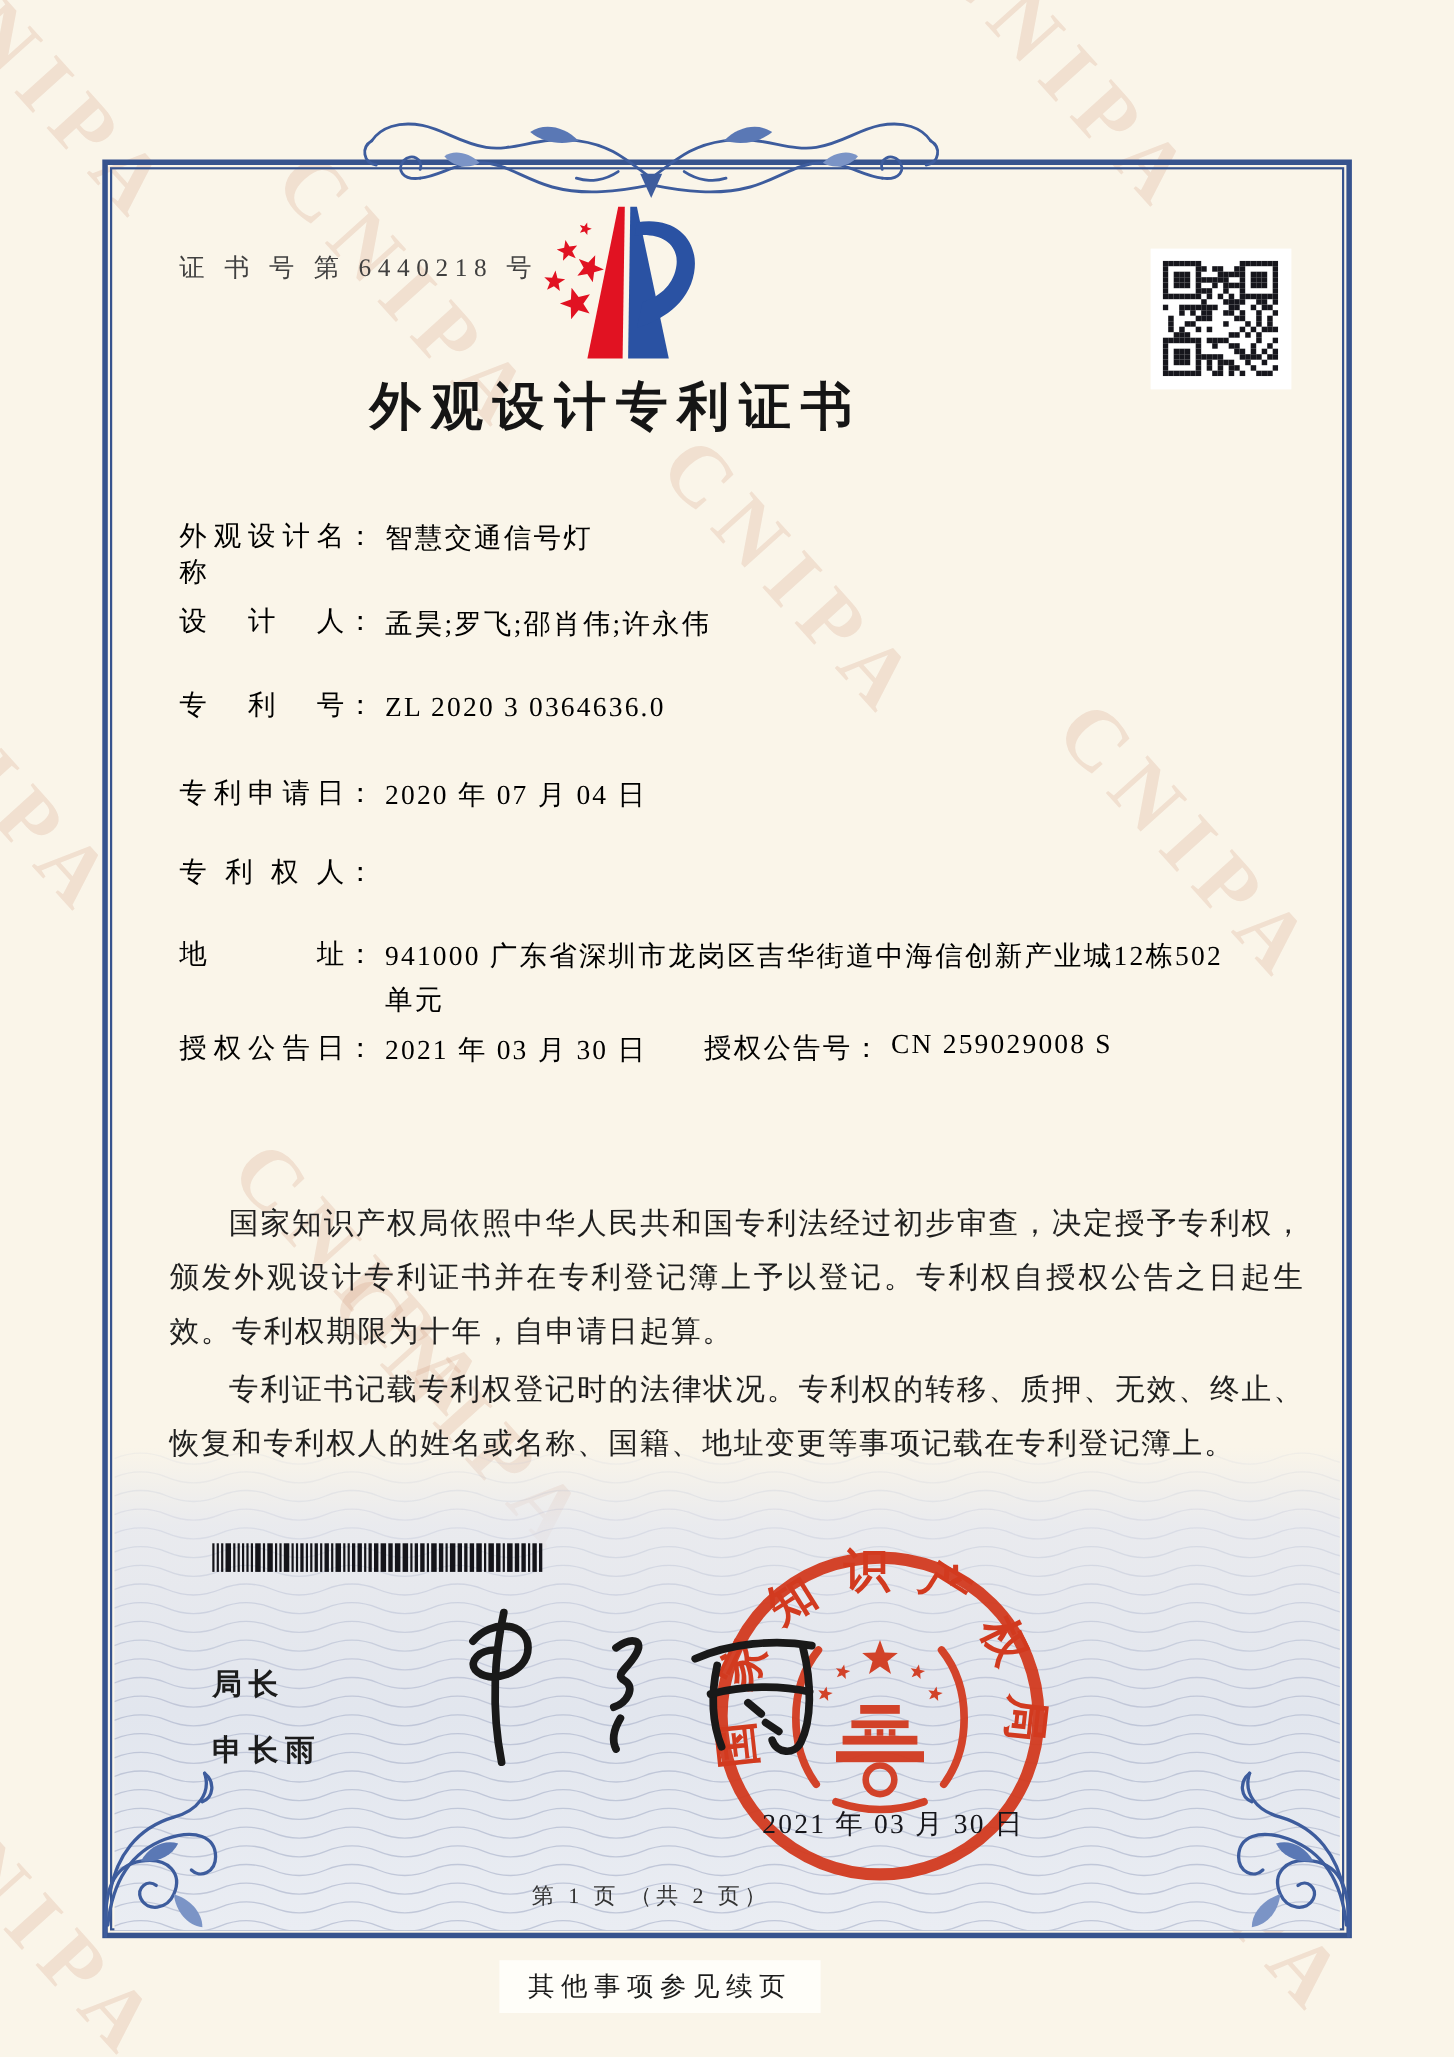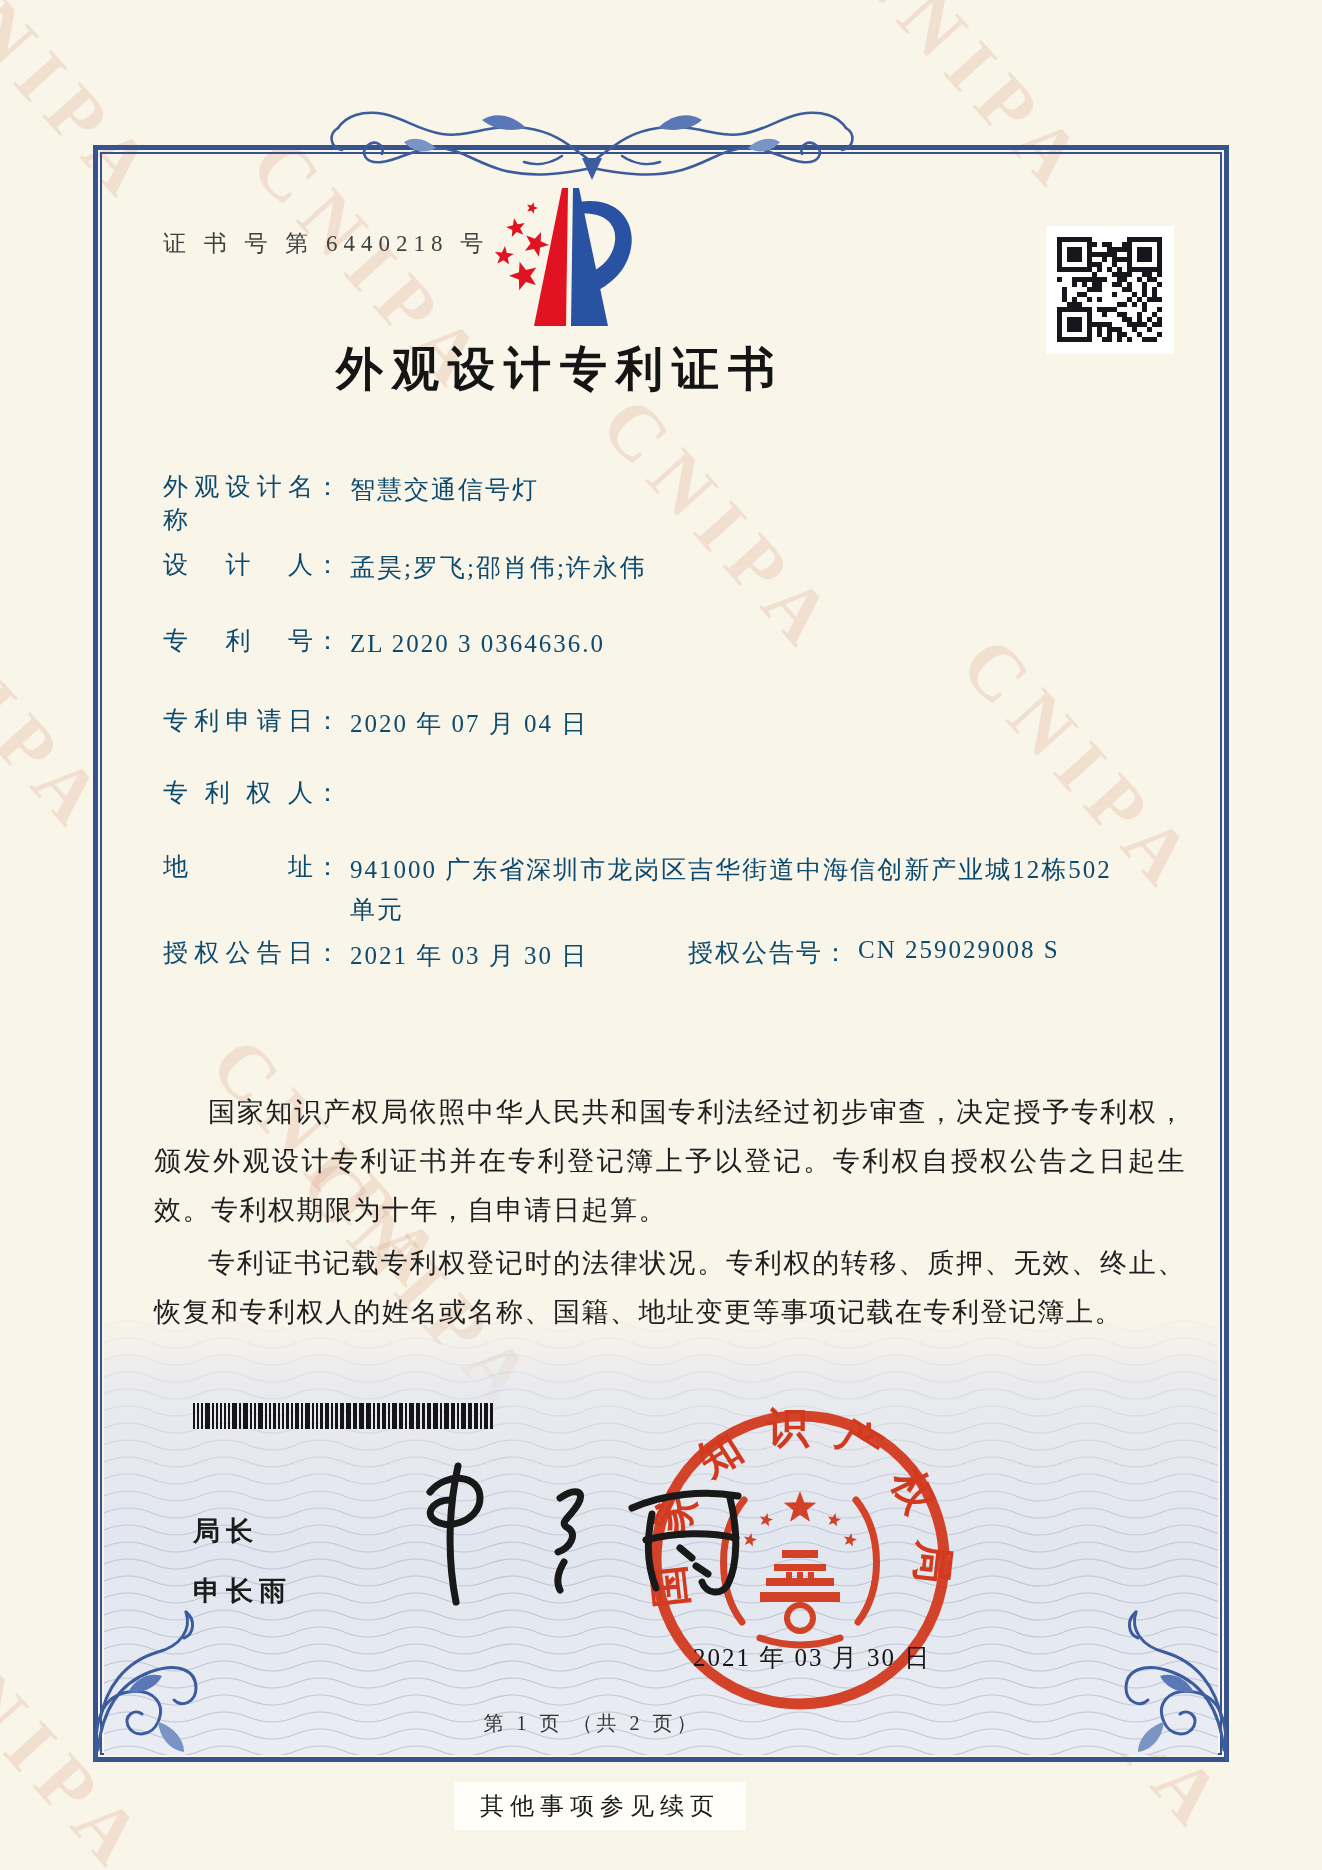--- a/index.html
+++ b/index.html
@@ -15,26 +15,26 @@
   .frame::after{content:"";position:absolute;inset:2px;border:2px solid #36538e;}
   .orn{position:absolute;z-index:2;}
   
   .cert-no{position:absolute;left:163px;top:228px;font-size:23px;letter-spacing:6px;color:#404040;z-index:5;}
   .logo{position:absolute;left:470px;top:178px;width:180px;height:160px;z-index:5;}
   .qr-wrap{position:absolute;left:1046px;top:226px;width:128px;height:128px;background:#fff;z-index:5;}
   .qr-wrap svg{position:absolute;left:11px;top:11px;}
   .title{position:absolute;left:336px;top:338px;font-size:47px;font-weight:bold;letter-spacing:9px;
          color:#151515;z-index:5;}
   
-  .row{position:absolute;left:163px;width:1030px;font-size:25px;letter-spacing:2px;color:#0c4a6e;
+  .row{position:absolute;left:163px;width:1030px;font-size:25px;letter-spacing:2px;color:#000000;
        display:flex;align-items:flex-start;z-index:5;}
   .lab{display:inline-block;width:152px;text-align:justify;text-align-last:justify;flex:0 0 152px;}
   .colon{flex:0 0 auto;margin-right:8px;}
   .val{max-width:770px;line-height:40px;}
-  .grant-no{position:absolute;left:477px;top:0;display:flex;margin-left:48px;}
+  .grant-no{position:absolute;left:477px;top:0;display:flex;}
   
   .body-text{position:absolute;left:150px;top:1084px;width:1040px;font-size:27px;line-height:49px;
              letter-spacing:1.5px;text-align:justify;color:#1f1f1f;z-index:5;}
   .body-text p{margin:4px;text-indent:2em;}
   
   .band{position:absolute;left:104px;top:1316px;width:1114px;height:439px;z-index:1;
         background:linear-gradient(180deg,rgba(233,235,242,0) 0%,rgba(228,231,240,.75) 16%,
                    #e2e6ee 55%,#eaedf3 100%);}
   .barcode{position:absolute;left:193px;top:1403px;width:310px;height:26px;z-index:6;font-size:0;}
   .barcode i{display:inline-block;height:26px;background:#14141a;vertical-align:top;}

